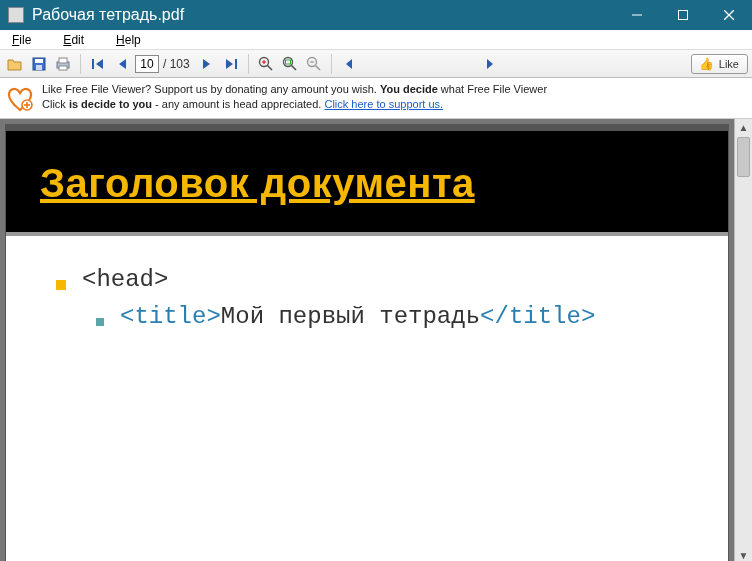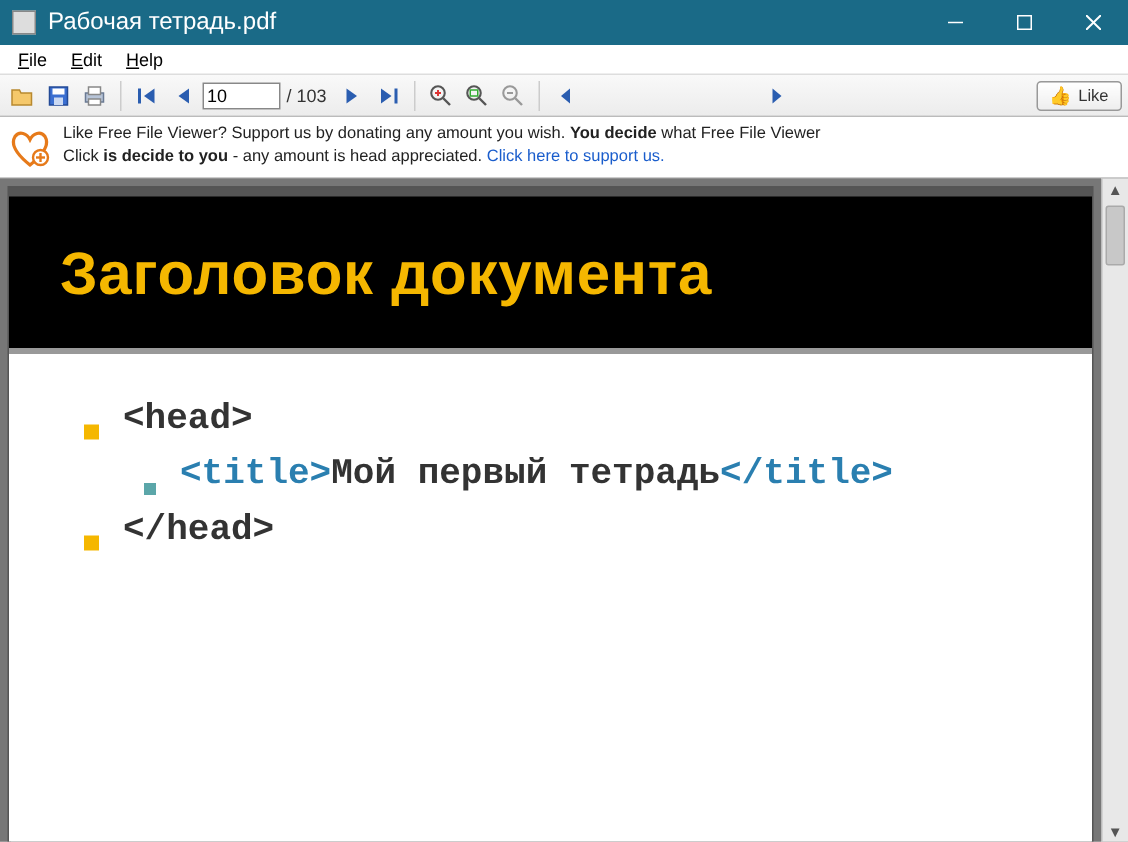--- a/index.html
+++ b/index.html
@@ -3,43 +3,43 @@
 <meta charset="utf-8">
 <style>
   * { box-sizing: border-box; margin: 0; padding: 0; }
   body { font-family: "Segoe UI", Tahoma, sans-serif; font-size: 12px; background: #fff; width: 752px; height: 561px; overflow: hidden; }
   .titlebar { background: #1a6a87; color: #fff; height: 30px; display: flex; align-items: center; padding: 0 0 0 8px; }
   .titlebar .app-icon { width: 16px; height: 16px; background: #ddd; margin-right: 8px; display:inline-block; border:1px solid #888; }
   .titlebar .title { flex: 1; font-size: 16px; }
   .winbtns { display: flex; height: 100%; }
   .winbtn { width: 46px; display: flex; align-items: center; justify-content: center; color: #fff; font-size: 14px; font-family: Arial, sans-serif; }
   .winbtn.close { width: 46px; }
-  .menubar { background: #fff; height: 20px; display: flex; align-items: center; padding: 2px 6px; border-bottom: 1px solid #ddd; gap: 4px; }
+  .menubar { background: #fff; height: 20px; display: flex; align-items: center; padding: 2px 6px; border-bottom: 1px solid #ddd; gap: 20px; }
   .menu-item { padding: 1px 6px; font-size: 12px; cursor: default; }
   .menu-item .ul { text-decoration: underline; }
   .toolbar { background: linear-gradient(#f9f9f9,#ececec); height: 28px; border-bottom: 1px solid #bbb; display: flex; align-items: center; padding: 0 4px; gap: 2px; }
   .tbtn { width: 22px; height: 22px; border: 1px solid transparent; border-radius: 2px; display:flex; align-items:center; justify-content:center; cursor:default; }
   .tsep { width:1px; height:20px; background:#ccc; margin: 0 4px; }
-  .page-input { width: 52px; height: 18px; text-align:left; font-size:12px; border:1px solid #888; background:#fff; padding:0 2px; }
+  .page-input { width: 24px; height: 18px; text-align:center; font-size:12px; border:1px solid #888; background:#fff; padding:0 2px; }
   .page-total { font-size:12px; padding: 0 4px 0 2px; color:#333; }
   .toolbar-spacer { flex:1; }
   .like-btn { height: 20px; border:1px solid #999; border-radius:3px; background:linear-gradient(#fff,#eee); padding:0 8px; display:flex; align-items:center; gap:4px; font-size:11px; color:#333; cursor:default; }
   .like-btn .thumb { color:#3b5998; font-size:12px; }
   .banner { display:flex; align-items:flex-end; padding: 4px 8px 6px 6px; border-bottom:1px solid #ccc; background:#fff; }
   .heart-icon { width:28px; height:26px; margin-right:8px; flex-shrink:0; }
   .banner-text { font-size: 11px; color:#222; line-height:1.35; }
   .banner-text b { font-weight:bold; }
-  .banner-text a { color:#1a5dcc; cursor:default; }
+  .banner-text a { color:#1a5dcc; text-decoration: underline; cursor:default; }
   .content-area { position:relative; width:100%; height: calc(561px - 30px - 20px - 28px - 38px); background:#777; display:flex; }
   .doc-viewport { flex:1; overflow:hidden; background:#777; padding: 6px 6px 0 6px; }
   .page { background:#fff; width:100%; height:100%; box-shadow: 0 0 0 1px #555; position:relative; }
   .slide-header { background:#000; padding: 30px 34px 26px 34px; border-top: 6px solid #555; border-bottom: 4px solid #999; }
-  .slide-title { color:#f5b700; font-size: 40px; font-weight:600; font-family: "Segoe UI", Arial, sans-serif; letter-spacing:0.5px; }
+  .slide-title { color:#f5b700; font-size: 40px; font-weight:600; font-family: "Segoe UI", Arial, sans-serif; letter-spacing:0.5px;text-decoration:underline; }
   .slide-body { padding: 30px 20px 0 50px; font-family: Consolas, "Courier New", monospace; font-size: 24px; color:#333; }
-  .bullet-row { display:flex; align-items:flex-end; margin-bottom:10px;font-weight:bold; }
+  .bullet-row { display:flex; align-items:center; margin-bottom:10px; }
   .sq { width:10px; height:10px; background:#f5b700; margin-top:11px; margin-right:16px; flex-shrink:0; }
   .sq.small { width:8px; height:8px; background:#5ba6a9; margin-top:12px; }
   .indent { margin-left: 40px; }
   .code-blue { color:#2a7fb0;margin-top:24px; }
   .vscroll { width:18px; background:#e8e8e8; border-left:1px solid #bbb; position:relative; }
   .vscroll .thumb-bar { position:absolute; top:18px; left:2px; right:2px; height:40px; background:#c8c8c8; border:1px solid #aaa; border-radius:2px; }
   .vscroll .arrow { position:absolute; left:0; right:0; height:17px; display:flex; align-items:center; justify-content:center; font-size:10px; color:#555; }
   .vscroll .arrow.up { top:0; }
   .vscroll .arrow.down { bottom:0; }
   svg { display:block; }
@@ -186,24 +186,20 @@
       </div>
       <div class="slide-body">
         <div class="bullet-row">
           <span class="sq"></span>
           <span>&lt;head&gt;</span>
         </div>
         <div class="bullet-row indent">
           <span class="sq small"></span>
           <span><span class="code-blue">&lt;title&gt;</span><span>Мой первый тетрадь</span><span class="code-blue">&lt;/title&gt;</span></span>
         </div>
-        <div class="bullet-row">
-          <span class="sq"></span>
-          <span>&lt;/head&gt;</span>
-        </div>
       </div>
     </div>
   </div>
   <div class="vscroll">
     <div class="arrow up">▲</div>
     <div class="thumb-bar"></div>
     <div class="arrow down">▼</div>
   </div>
 </div>
 

